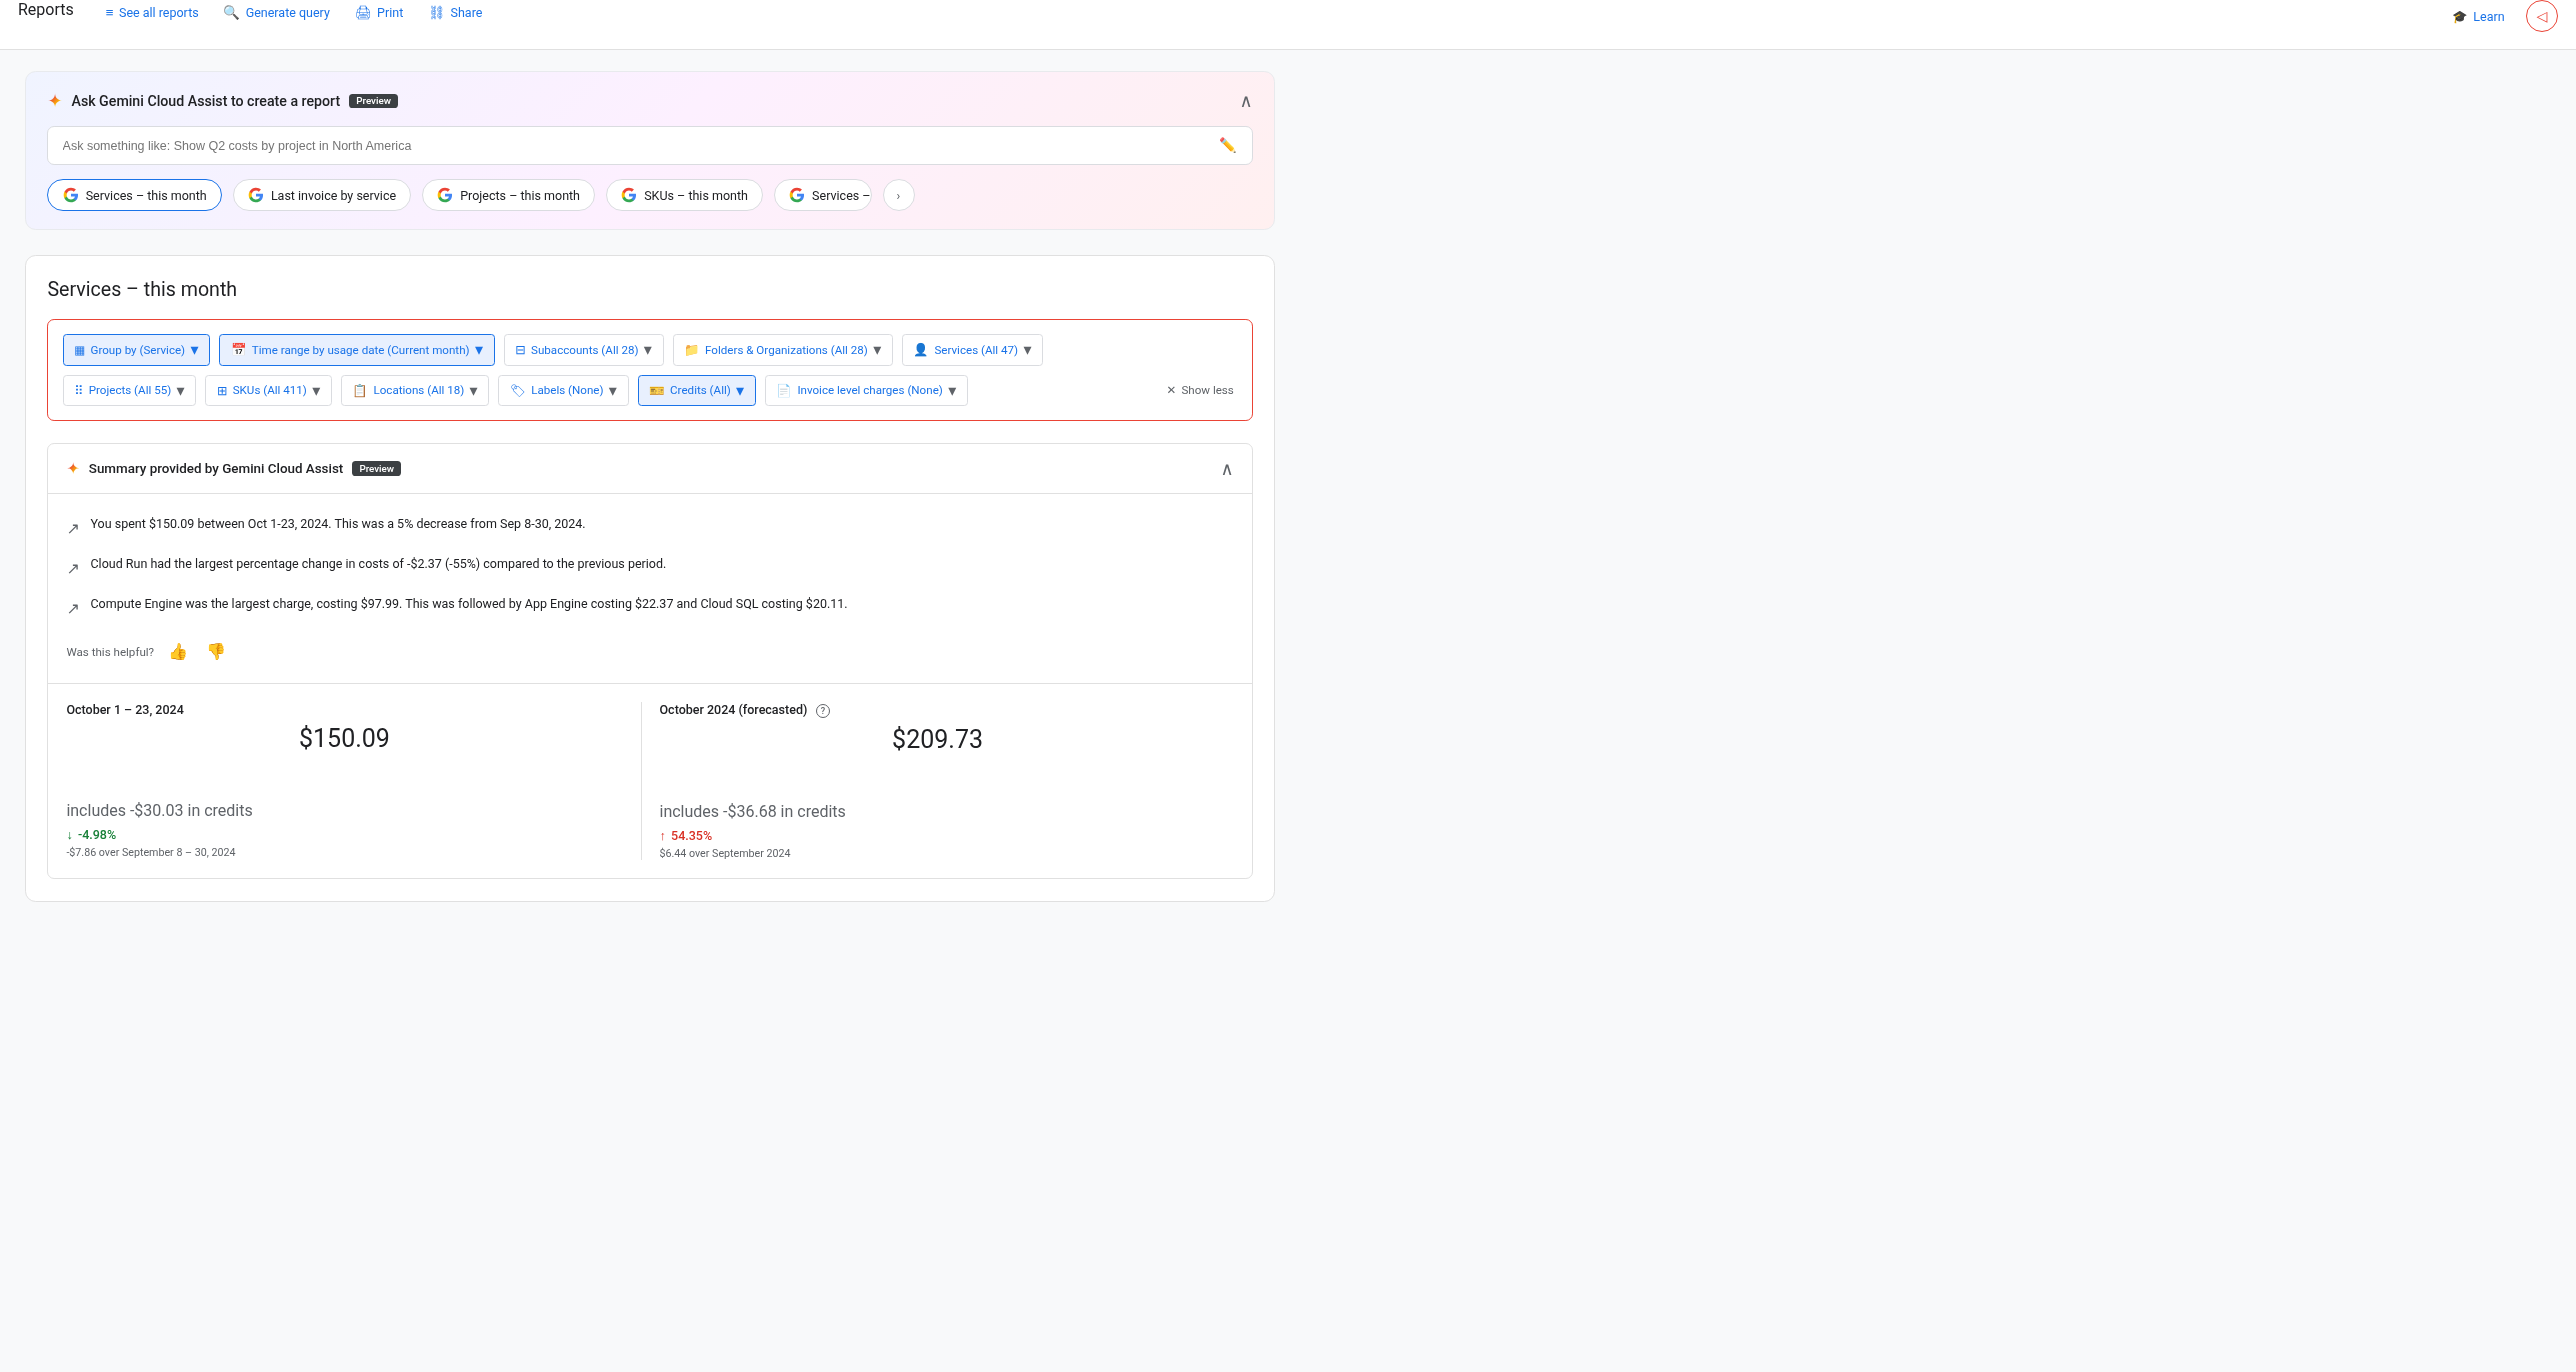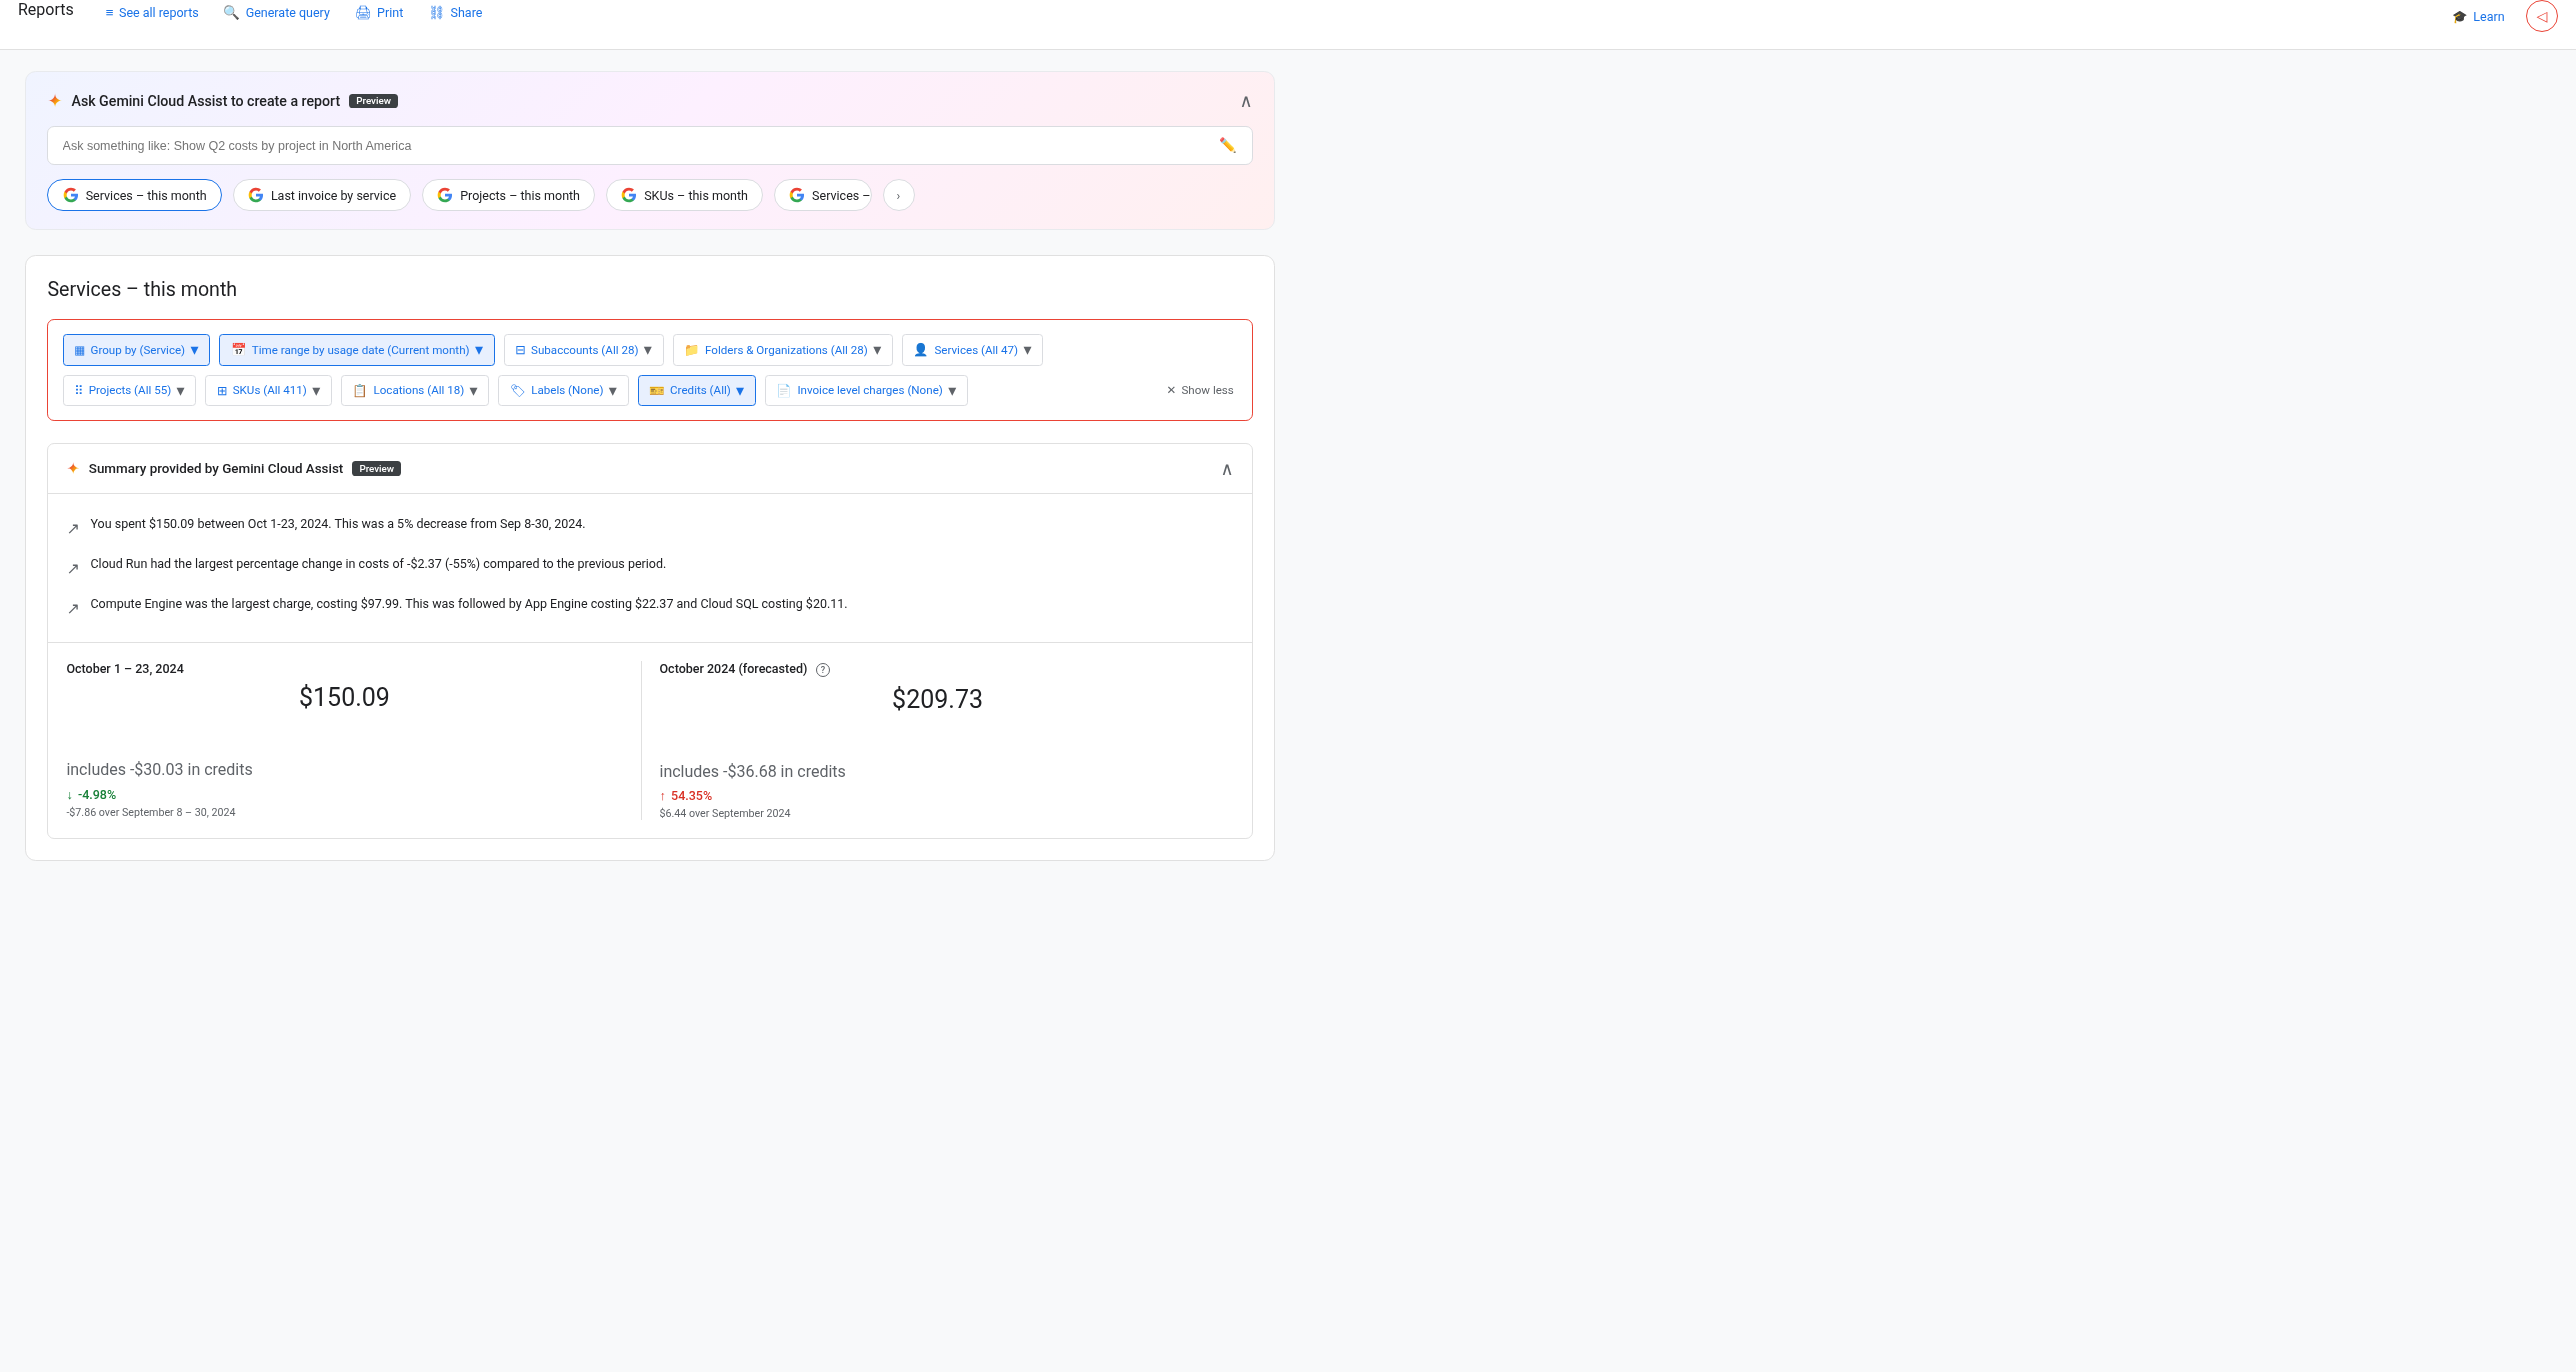--- a/index.html
+++ b/index.html
@@ -337,20 +337,25 @@
           <span>You spent $150.09 between Oct 1-23, 2024. This was a 5% decrease from Sep 8-30, 2024.</span>
         </div>
         <div class="summary-item">
           <span class="trend-icon">↗</span>
           <span>Cloud Run had the largest percentage change in costs of -$2.37 (-55%) compared to the previous period.</span>
         </div>
         <div class="summary-item">
           <span class="trend-icon">↗</span>
           <span>Compute Engine was the largest charge, costing $97.99. This was followed by App Engine costing $22.37 and Cloud SQL costing $20.11.</span>
         </div>
+        <div class="helpful-row">
+          <span class="helpful-label">Was this helpful?</span>
+          <button class="helpful-btn" title="Helpful">👍</button>
+          <button class="helpful-btn" title="Not helpful">👎</button>
+        </div>
       </div>
 
       <div class="metrics-row">
 
         <div class="metric-block">
           <div class="metric-period">October 1 – 23, 2024</div>
           <div class="metric-value">$150.09</div>
           <div class="metric-sub">includes -$30.03 in credits</div>
           <div class="metric-change down">
             <span style="color:#188038;">↓</span>

